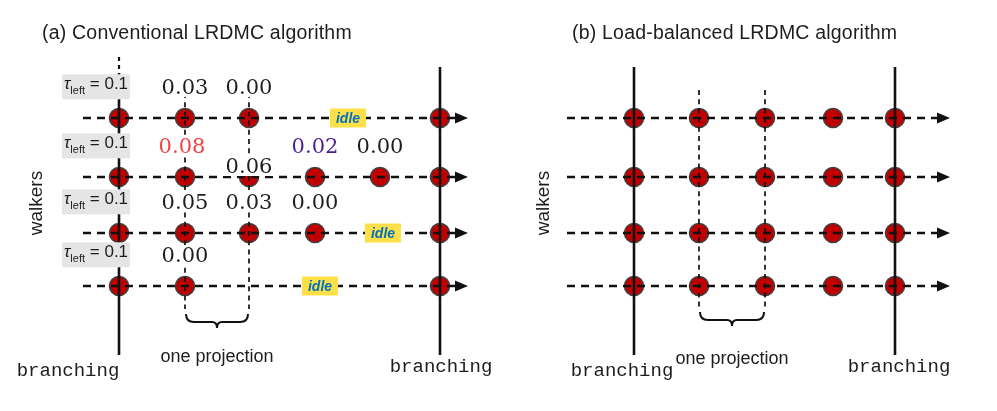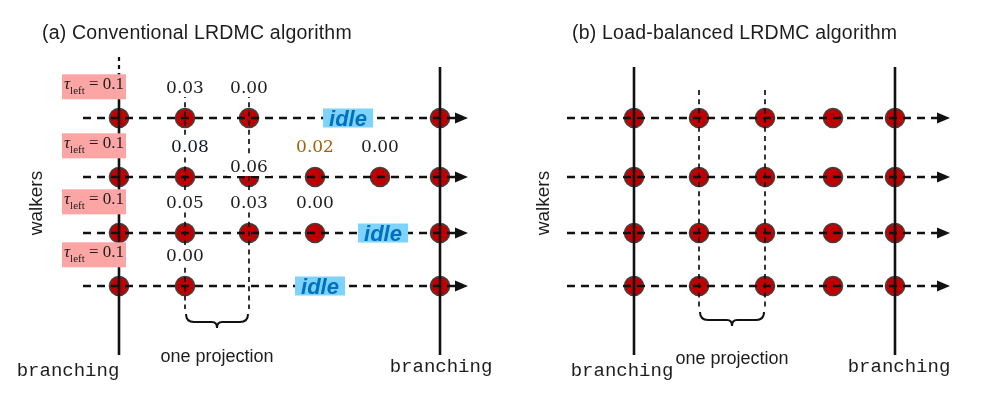--- a/index.html
+++ b/index.html
@@ -7,32 +7,32 @@
     position:relative;width:997px;height:411px;background:#ffffff;
     font-family:"Liberation Sans",sans-serif;overflow:hidden;
   }
   .canvas svg{position:absolute;left:0;top:0;}
   #labels{position:absolute;left:0;top:0;width:100%;height:100%;}
   #labels div{position:absolute;white-space:nowrap;}
   .lbl{transform:translate(-50%,-50%);}
   .title{font-size:19.5px;letter-spacing:.2px;}
   .walkers{font-size:19px;transform:translate(-50%,-50%) rotate(-90deg);}
   .tau{
-    font-family:Liberation Serif, serif;font-size:17px;
-    transform:translateY(-50%);background:#fca5a5;padding:0 2px;line-height:20px;
+    font-family:Liberation Sans, sans-serif;font-size:17px;
+    transform:translateY(-50%);background:#e5e5e5;padding:0 2px;line-height:20px;
   }
   .tau i{font-style:italic;}
   .tau sub{font-size:11px;}
   .val{
-    font-family:"DejaVu Serif",serif;font-size:17px;
+    font-family:"DejaVu Serif",serif;font-size:21px;
     background:#ffffff;padding:0 3px;line-height:20px;
   }
   .idle{
-    font-style:italic;font-weight:700;font-size:22px;
-    background:#7dd3fc;padding:0 6px;line-height:19px;
+    font-style:italic;font-weight:700;font-size:14px;
+    background:#fde047;padding:0 6px;line-height:19px;
   }
   .branching{font-size:19px;font-family:Liberation Mono, monospace;}
   .oneproj{font-size:18px;margin-top:8px;}
 </style>
 </head>
 <body>
 
 <div class="canvas">
   <svg id="geom" width="997" height="411" viewBox="0 0 997 411">
       <circle cx="119" cy="118" r="9.5" fill="#c00000" stroke="#404040" stroke-width="1.6"></circle>
@@ -102,23 +102,23 @@
       <path d="M 700 312 Q 700 320 708 320 L 727 320 Q 732 320 732 326 Q 732 320 737 320 L 756 320 Q 764 320 764 312" fill="none" stroke="#111111" stroke-width="2"></path>
     </svg>
   <div id="labels">
       <div class="title" style="left: 42px; top: 21px; color: rgb(29, 29, 29);">(a) Conventional LRDMC algorithm</div>
       <div class="lbl walkers" style="left: 36px; top: 203px; color: rgb(29, 29, 29);">walkers</div>
       <div class="tau" style="left: 62px; top: 87px; color: rgb(29, 29, 29);"><i>τ</i><sub>left</sub> = 0.1</div>
       <div class="lbl val" style="left: 185px; top: 87px; color: rgb(29, 29, 29);">0.03</div>
       <div class="lbl val" style="left: 249px; top: 87px; color: rgb(29, 29, 29);">0.00</div>
       <div class="lbl idle" style="left: 348px; top: 118px; color: rgb(0, 112, 192);">idle</div>
       <div class="tau" style="left: 62px; top: 146px; color: rgb(29, 29, 29);"><i>τ</i><sub>left</sub> = 0.1</div>
-      <div class="lbl val" style="left: 190px; top: 146px; color: #0f172a;">0.08</div>
+      <div class="lbl val" style="left: 182px; top: 146px; color: #ef4444;">0.08</div>
       <div class="lbl val" style="left: 249px; top: 146px; color: rgb(29, 29, 29); margin-top: 20px;">0.06</div>
-      <div class="lbl val" style="left: 315px; top: 146px; color: #a16207;">0.02</div>
+      <div class="lbl val" style="left: 315px; top: 146px; color: #4c1d95;">0.02</div>
       <div class="lbl val" style="left: 380px; top: 146px; color: rgb(29, 29, 29);">0.00</div>
       <div class="tau" style="left: 62px; top: 202px; color: rgb(29, 29, 29);"><i>τ</i><sub>left</sub> = 0.1</div>
       <div class="lbl val" style="left: 185px; top: 202px; color: rgb(29, 29, 29);">0.05</div>
       <div class="lbl val" style="left: 249px; top: 202px; color: rgb(29, 29, 29);">0.03</div>
       <div class="lbl val" style="left: 315px; top: 202px; color: rgb(29, 29, 29);">0.00</div>
       <div class="lbl idle" style="left: 383px; top: 233px; color: rgb(0, 112, 192);">idle</div>
       <div class="tau" style="left: 62px; top: 255px; color: rgb(29, 29, 29);"><i>τ</i><sub>left</sub> = 0.1</div>
       <div class="lbl val" style="left: 185px; top: 255px; color: rgb(29, 29, 29);">0.00</div>
       <div class="lbl idle" style="left: 320px; top: 286px; color: rgb(0, 112, 192);">idle</div>
       <div class="lbl branching" style="left: 68px; top: 371px; color: rgb(29, 29, 29);">branching</div>

